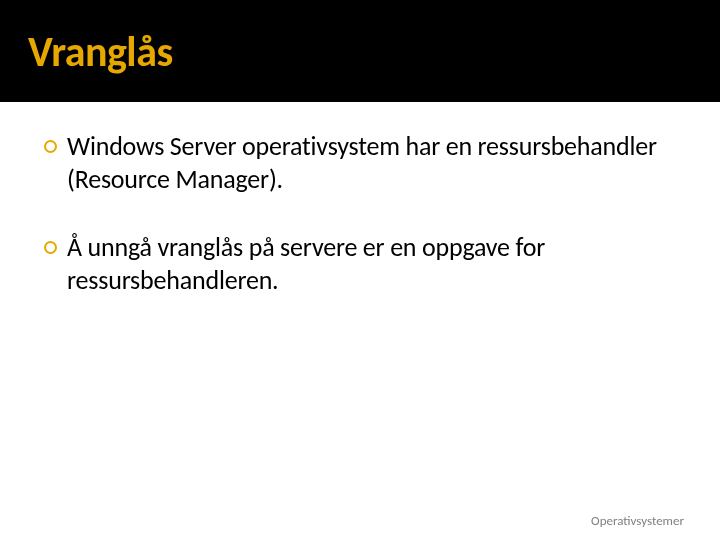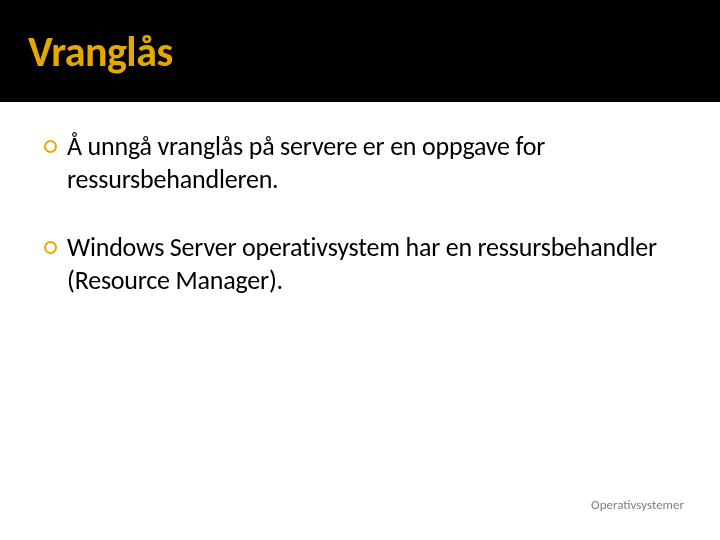--- a/index.html
+++ b/index.html
@@ -44,37 +44,37 @@
     margin-right: 10px;
   }
   .bullet-text {
     color: #000000;
     font-size: 26px;
     font-weight: 400;
     letter-spacing: -0.2px;
   }
   .footer {
     position: absolute;
-    bottom: 28px;
+    bottom: 12px;
     right: 36px;
     color: #808080;
     font-size: 13px;
   }
 </style>
 </head>
 <body>
 
 <div class="title-bar">
   <div class="title-text">Vranglås</div>
 </div>
 
 <div class="content">
   <div class="bullet-item">
     <span class="bullet-icon"></span>
-    <span class="bullet-text">Å unngå vranglås på servere er en oppgave for ressursbehandleren.</span>
+    <span class="bullet-text">Windows Server operativsystem har en ressursbehandler (Resource Manager).</span>
   </div>
   <div class="bullet-item">
     <span class="bullet-icon"></span>
-    <span class="bullet-text">Windows Server operativsystem har en ressursbehandler (Resource Manager).</span>
+    <span class="bullet-text">Å unngå vranglås på servere er en oppgave for ressursbehandleren.</span>
   </div>
 </div>
 
 <div class="footer">Operativsystemer</div>
 
 </body></html>

